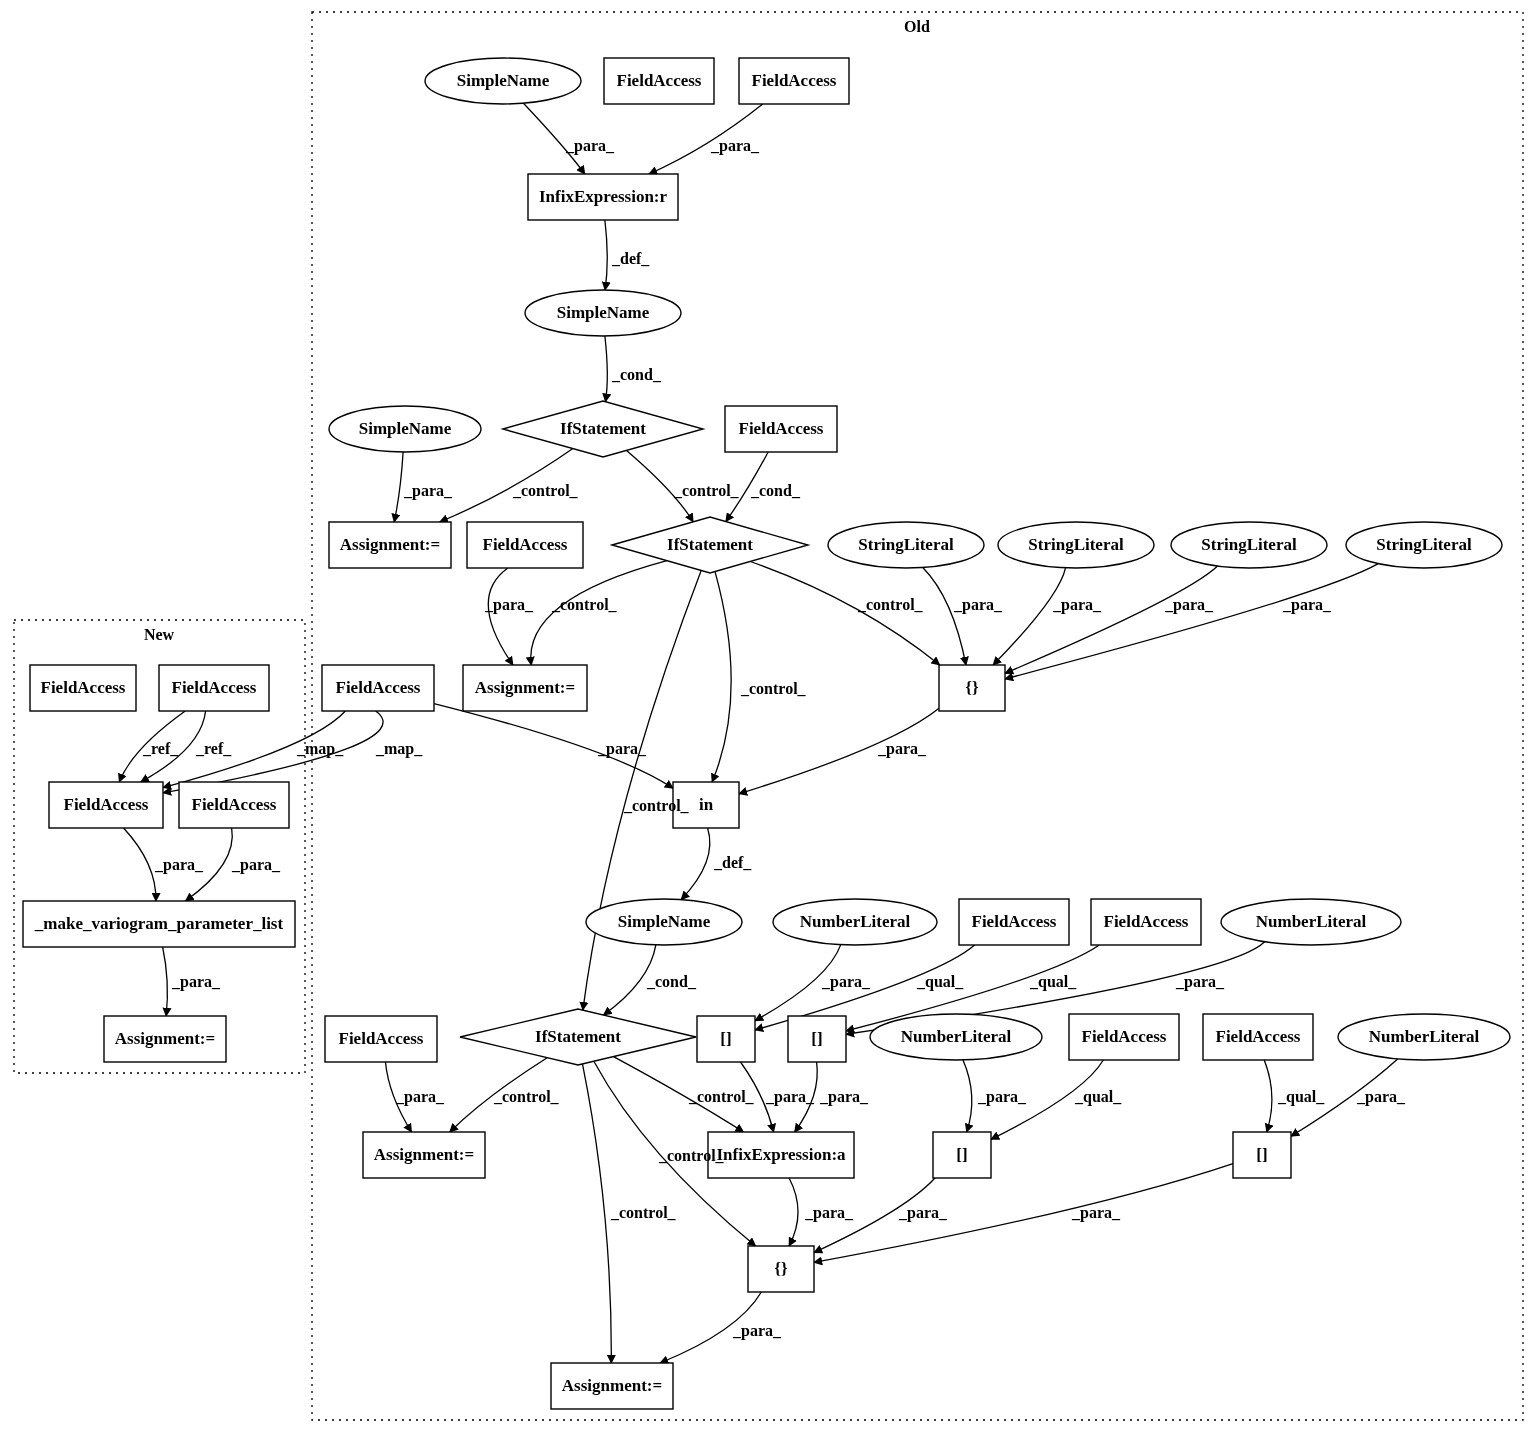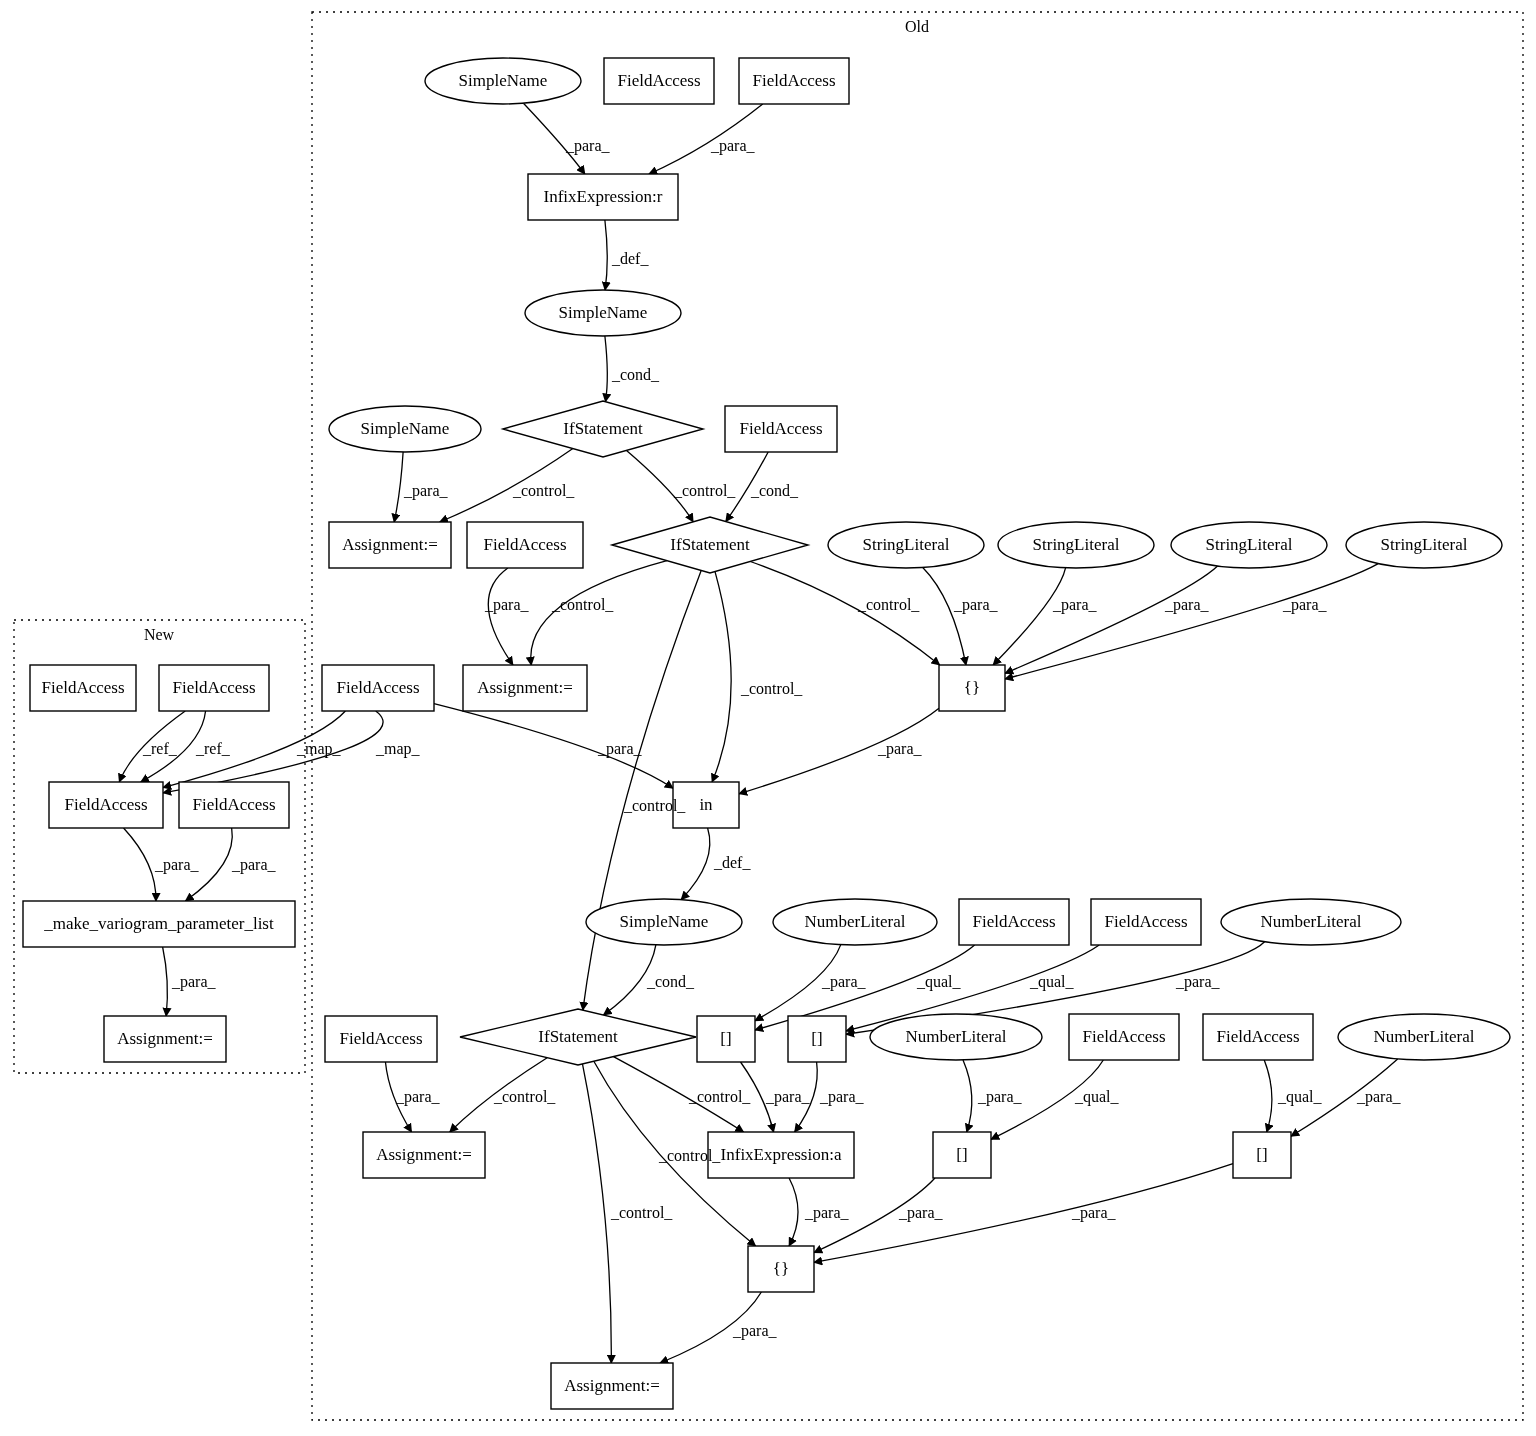--- a/index.html
+++ b/index.html
@@ -1,18 +1,18 @@
 <!DOCTYPE html>
 <html><head>
 <meta charset="utf-8">
 <style>
   html,body{margin:0;padding:0;background:#ffffff;}
   body{width:1536px;height:1436px;overflow:hidden;
        font-family:"Liberation Serif","DejaVu Serif",serif;}
-  #canvas{position:relative;width:1536px;height:1068px;}
+  #canvas{position:relative;width:1536px;height:1068px;font-weight:bold;}
   svg{position:absolute;left:0;top:0;}
   .nodeText{font-family:"Liberation Serif","DejaVu Serif",serif;font-size:17px;fill:#000;
             text-anchor:middle;dominant-baseline:middle;}
   .edgeLabel{font-family:"Liberation Serif","DejaVu Serif",serif;font-size:16px;fill:#000;}
   .clusterLabel{font-family:"Liberation Serif","DejaVu Serif",serif;font-size:16px;fill:#000;
                 text-anchor:middle;}
   .shape{fill:#ffffff;stroke:#000000;stroke-width:1.4;}
   .cluster{fill:none;stroke:#000000;stroke-width:1.3;stroke-dasharray:2,5;}
   .edge{fill:none;stroke:#000000;stroke-width:1.3;}
 </style>

